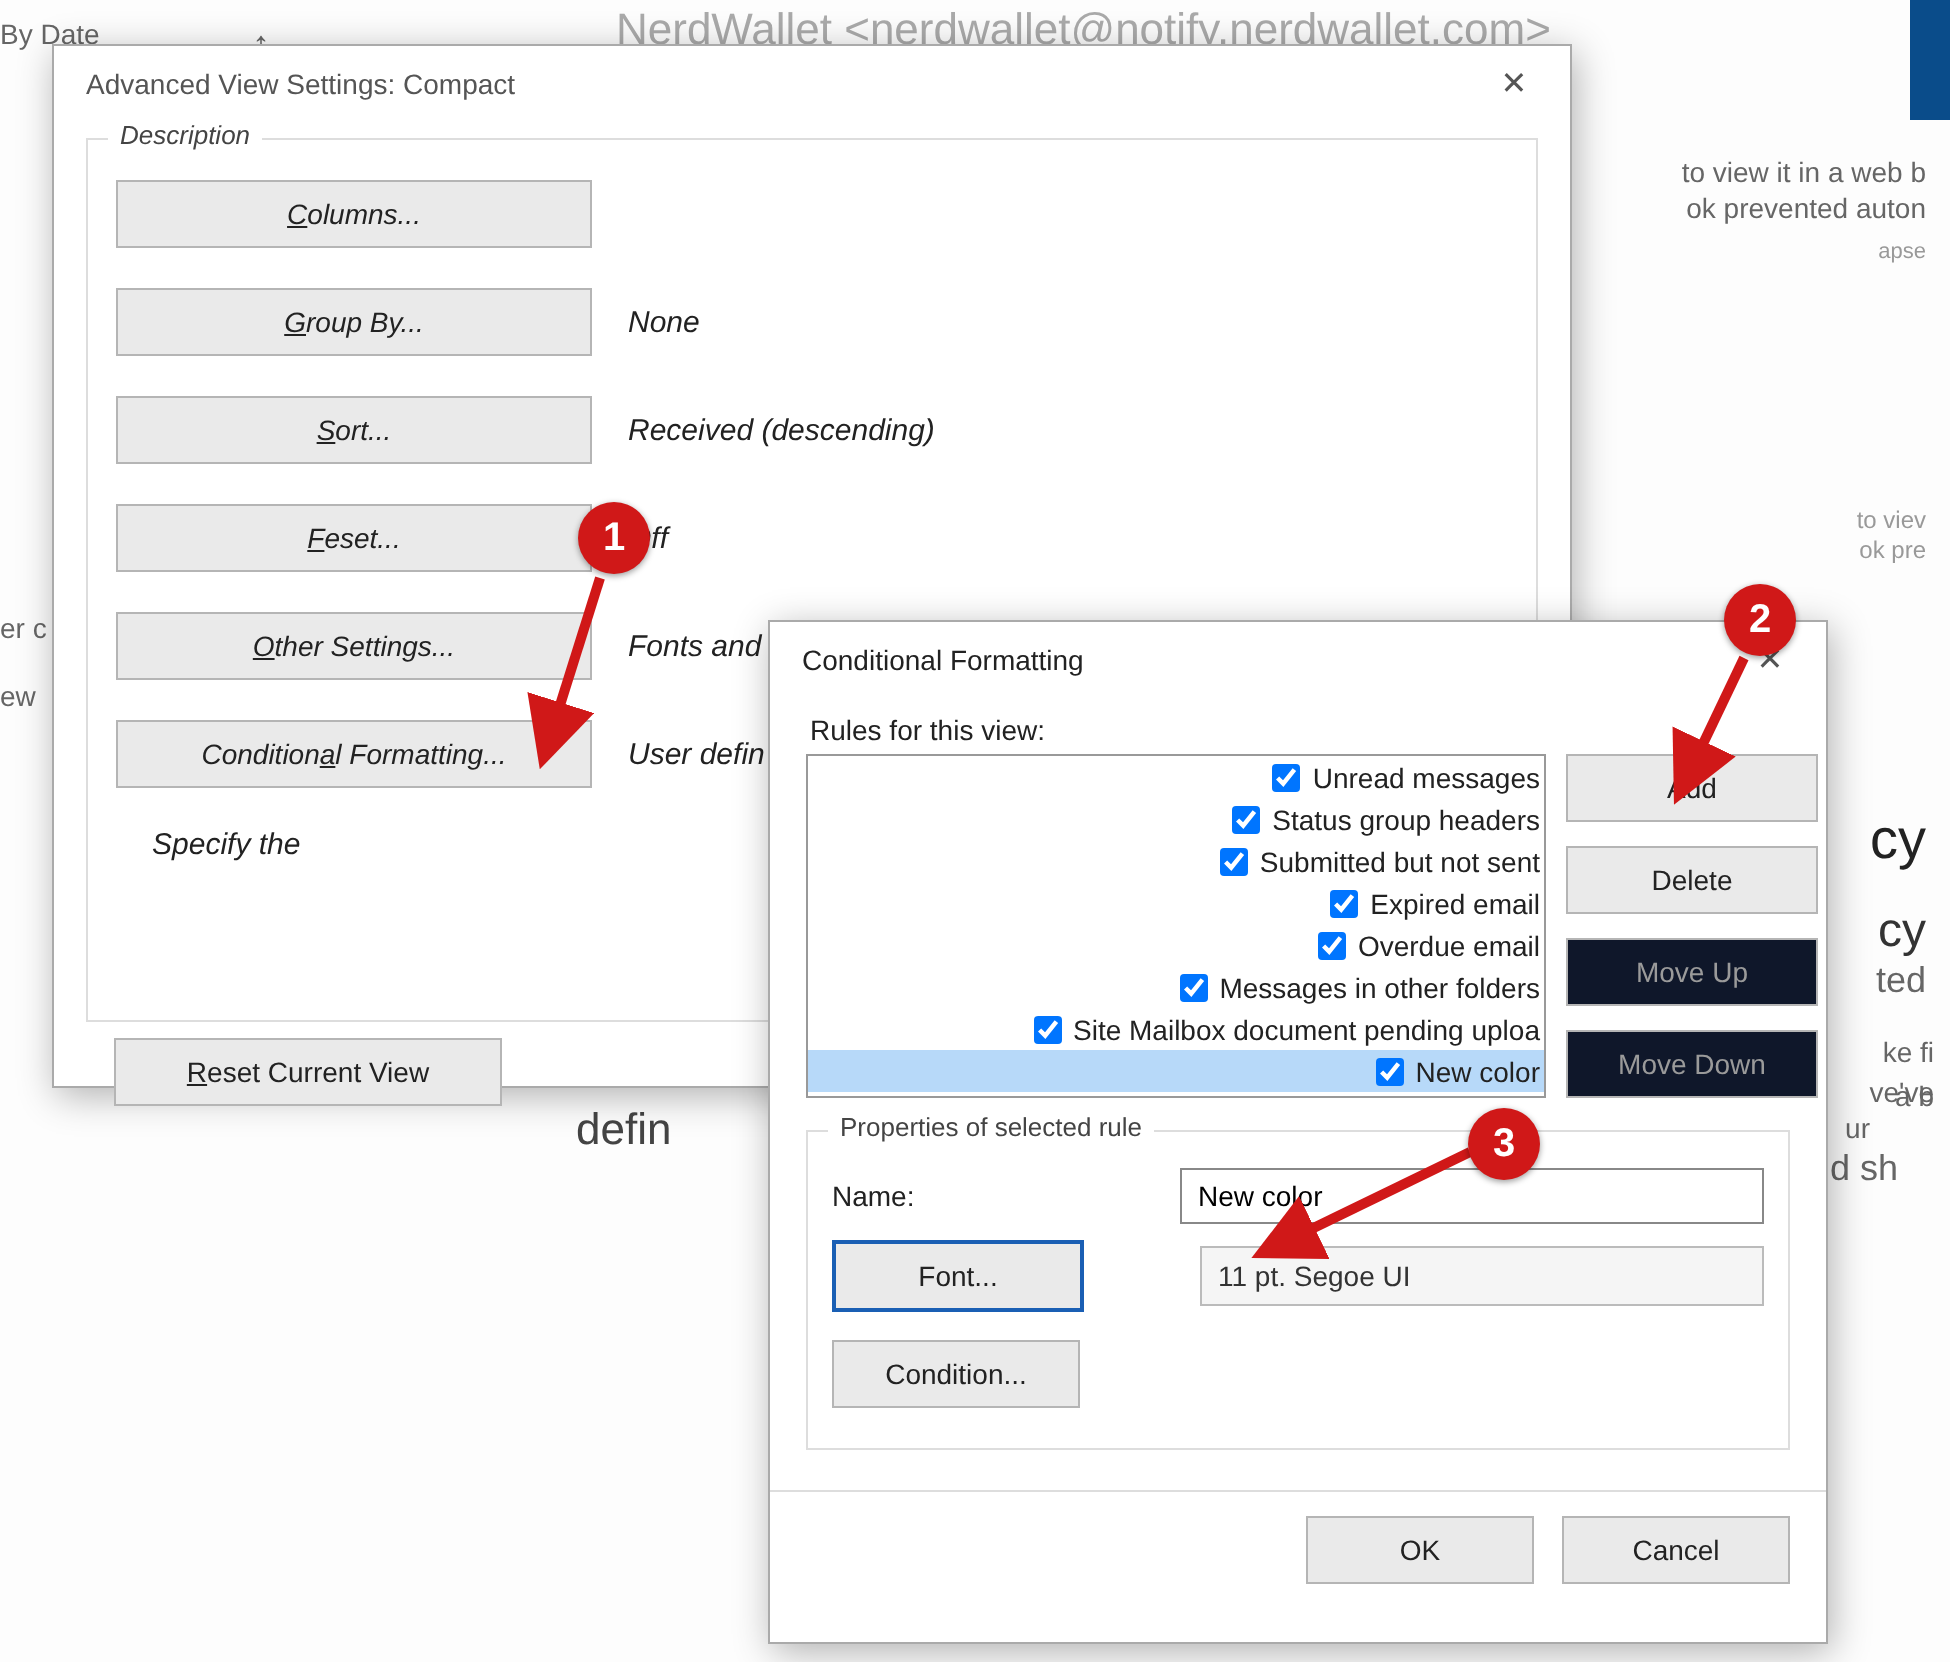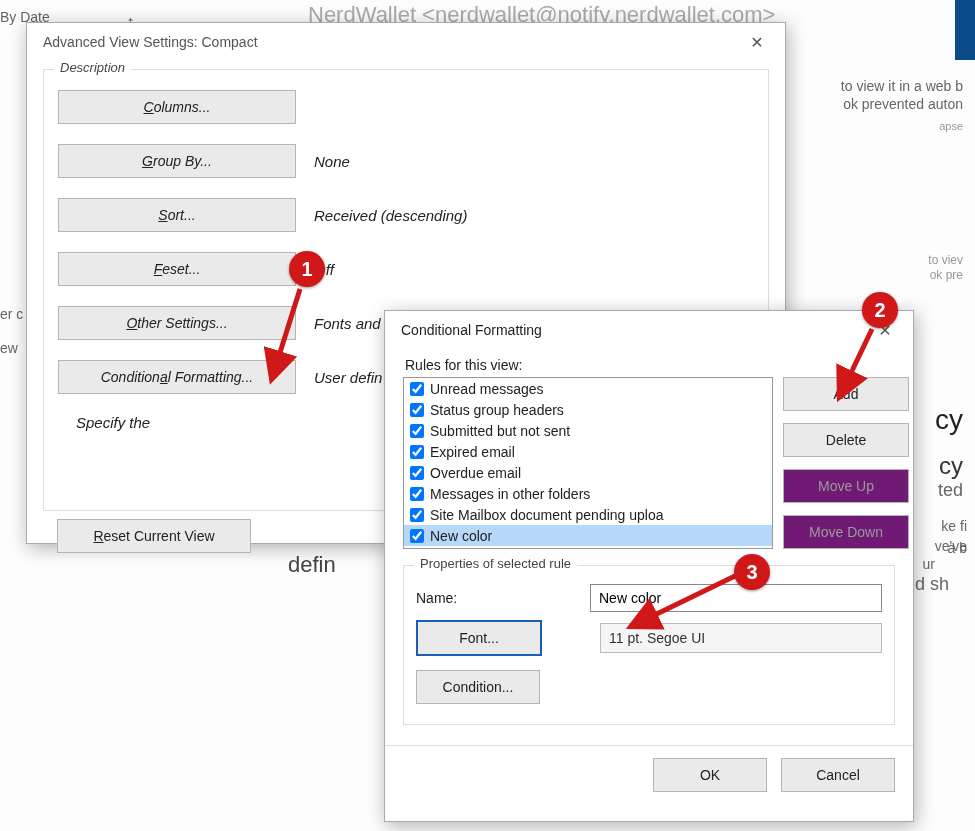--- a/index.html
+++ b/index.html
@@ -27,26 +27,26 @@
   
   #cf{left:384px;top:310px;width:528px;height:510px;}
   #cf .body{padding:6px 18px 14px 18px;}
   .cf-label{font-size:14px;color:#222;margin:2px 0 4px 2px;display:block;}
   .cf-top{display:flex;}
   .rules-box{flex:1 1 auto;border:1px solid #999;height:170px;overflow:hidden;position:relative;background:#fff;}
   .rules-scroll{position:absolute;inset:0;overflow-y:auto;}
   .rules-scroll::-webkit-scrollbar{width:18px;}
   .rules-scroll::-webkit-scrollbar-track{background:#f3f3f3;}
   .rules-scroll::-webkit-scrollbar-thumb{background:#ccc;}
-  .rule-item{display:flex;align-items:center;height:21px;padding:0 2px;font-size:14px;white-space:nowrap;}
+  .rule-item{display:flex;align-items:center;height:21px;padding:0 2px;font-size:14px;white-space:nowrap;justify-content:flex-end;}
   .rule-item input{margin:0 6px 0 4px;width:14px;height:14px;}
   .rule-item.selected{background:#b7d9f9;}
   .side-btns{width:112px;margin-left:10px;display:flex;flex-direction:column;gap:12px;}
   .side-btns .btn{width:112px;}
-  .btn.disabled{color:#9a9a9a;background:#701a75;cursor:default;}
+  .btn.disabled{color:#9a9a9a;background:#0f172a;cursor:default;}
   
   .prop-row{display:flex;align-items:center;margin:8px 0;gap:44px;}
   .prop-row .lbl{width:130px;}
   .txt{flex:1 1 auto;height:28px;border:1px solid #888;padding:2px 8px;font-size:14px;font-family:inherit;box-sizing:border-box;}
   .btn-font{width:110px;border:2px solid #1a5fb4;}
   .font-sample{flex:1 1 auto;margin-left:14px;height:28px;border:1px solid #bbb;background:#f5f5f5;display:flex;align-items:center;padding:0 8px;color:#333;}
   .btn-cond{width:110px;margin-top:6px;}
   .dlg-buttons{display:flex;justify-content:flex-end;gap:14px;padding:12px 18px 8px 0;}
   .dlg-buttons .btn{width:100px;}
   .sep{height:1px;background:#ddd;margin:6px 0 0 0;}

